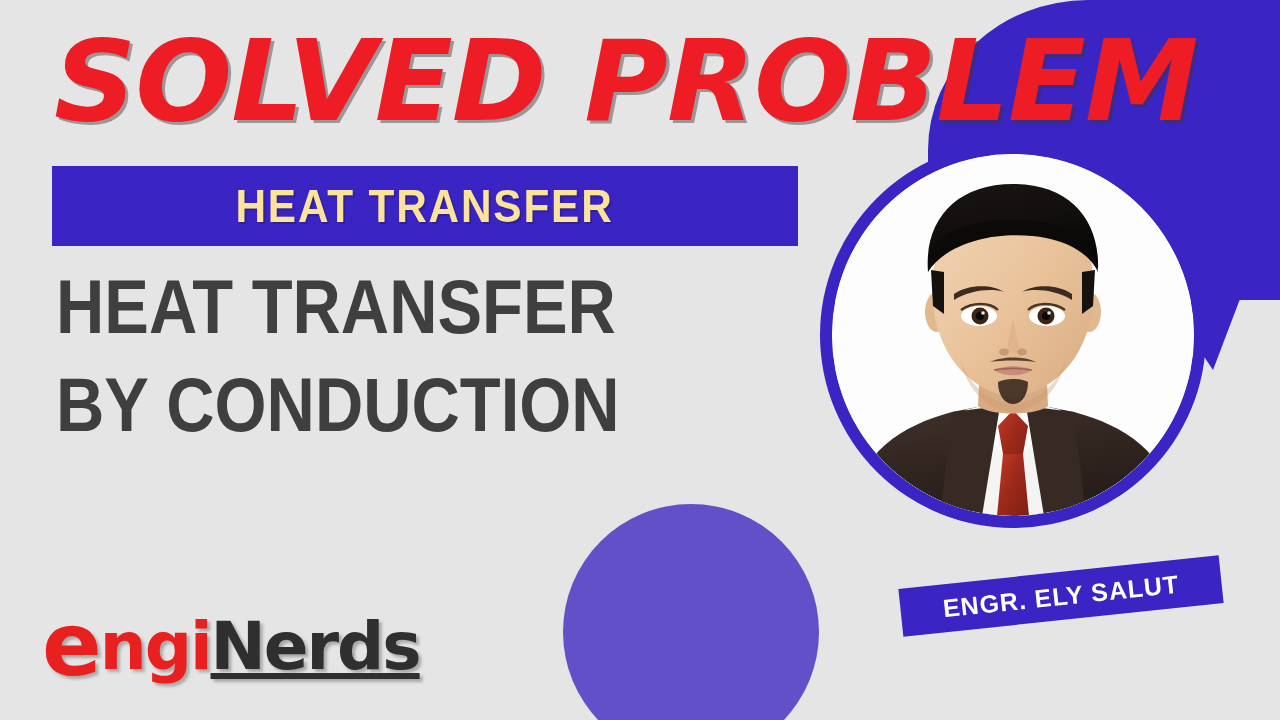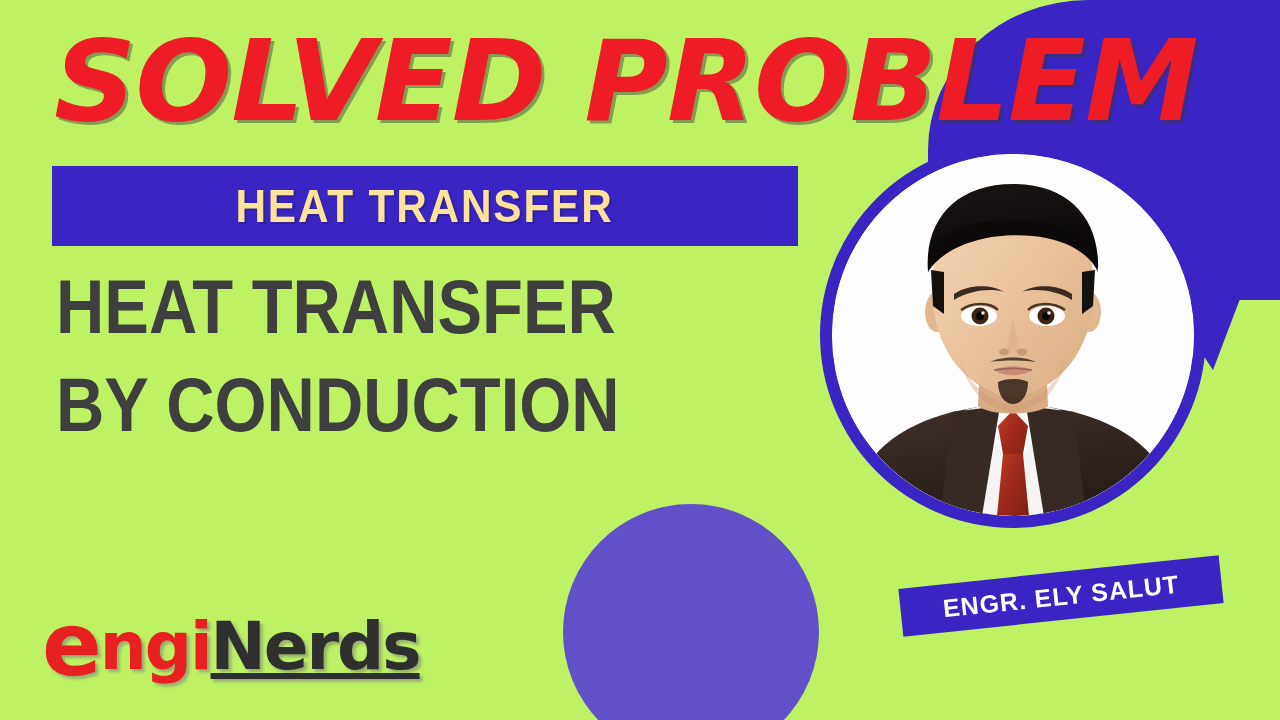--- a/index.html
+++ b/index.html
@@ -8,21 +8,21 @@
     padding: 0;
     background: #ffffff;
   }
   body {
     font-family: "Liberation Sans", sans-serif;
   }
   .slide {
     position: relative;
     width: 1280px;
     height: 720px;
-    background: #bef264;
+    background: #e5e5e5;
     overflow: hidden;
   }
 
   
   .deco-circle {
     position: absolute;
     left: 563px;
     top: 504px;
     width: 256px;
     height: 256px;

